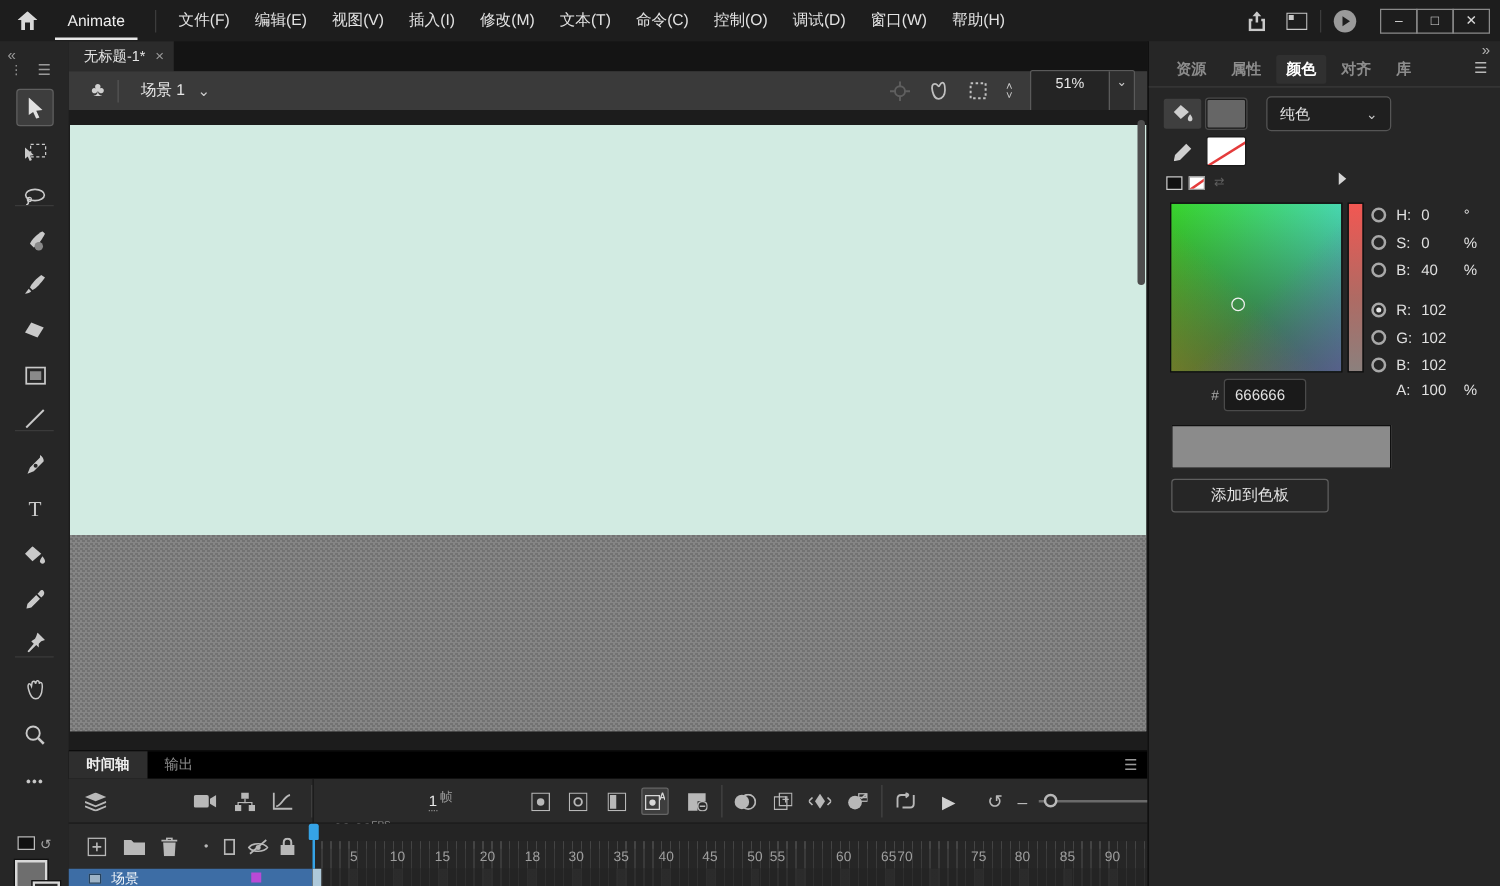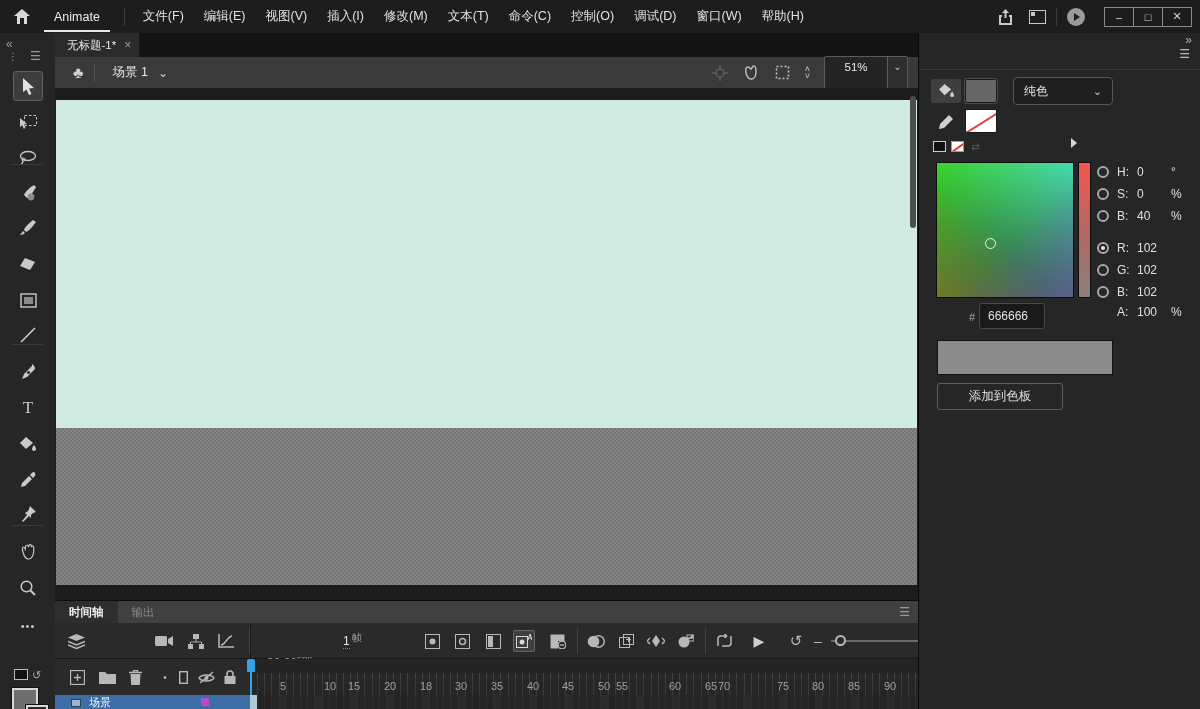--- a/index.html
+++ b/index.html
@@ -50,21 +50,21 @@
   
   #stagearea { left:55px; top:88px; width:863px; height:512px; background:#1c1c1c; }
   #stage { position:absolute; left:1px; top:12px; width:861px; height:328px; background:#d2ebe2; }
   #pasteboard { position:absolute; left:1px; top:340px; width:861px; height:157px; background:#858585;
     background-image: conic-gradient(#737373 25%, #868686 0 50%, #737373 0 75%, #868686 0);
     background-size:4px 4px; }
   #v-scroll { position:absolute; right:2px; top:8px; width:6px; height:132px; background:#4d4d4d; border-radius:3px; }
 
   
   #timeline { left:55px; top:600px; width:863px; height:109px; background:#262626; border-top:1px solid #0c0c0c; }
-  .tl-tabs { position:absolute; left:0; top:0; width:863px; height:22px; background:#404040; display:flex; }
+  .tl-tabs { position:absolute; left:0; top:0; width:863px; height:22px; background:#000000; display:flex; }
   .tl-tab { padding:0 14px; line-height:22px; font-size:11.5px; color:#8c8c8c; }
   .tl-tab.active { background:#2e2e2e; color:#f0f0f0; font-weight:bold; }
   .tl-menu { position:absolute; right:8px; top:4px; color:#9a9a9a; }
   .tl-toolbar { position:absolute; left:0; top:22px; width:863px; height:36px; background:#2a2a2a; border-bottom:1px solid #171717; }
   .ti { position:absolute; top:7px; width:22px; height:22px; display:flex; align-items:center; justify-content:center; color:#b8b8b8; }
   .ti.active { background:#3e3e3e; border:1px solid #666; border-radius:2px; }
   .ti-sep { position:absolute; top:5px; width:1px; height:26px; background:#444; }
   .fps { position:absolute; top:11px; color:#9a9a9a; font-size:12px;margin-top:21px; }
   .fps sup { font-size:8px; color:#8a8a8a; }
   .frame-num { position:absolute; top:11px; color:#e8e8e8; font-size:12px; border-bottom:1px dotted #888; }
@@ -487,21 +487,21 @@
       <svg width="12" height="14" viewBox="0 0 12 14">
           <rect x="0.5" y="6" width="11" height="8" fill="#b8b8b8"></rect>
           <path d="M3 6 V4 C3 2 4.3 1 6 1 C7.7 1 9 2 9 4 V6" fill="none" stroke="#b8b8b8" stroke-width="1.6"></path>
         </svg>
     </div>
   </div>
 
   <div class="ruler">
     <div class="tick-row">
       <span class="ruler-num" style="left:33px">5</span>
-      <span class="ruler-num" style="left:80px">10</span>
+      <span class="ruler-num" style="left:68px">10</span>
       <span class="ruler-num" style="left:104px">15</span>
       <span class="ruler-num" style="left:140px">20</span>
       <span class="ruler-num" style="left:176px">18</span>
       <span class="ruler-num" style="left:211px">30</span>
       <span class="ruler-num" style="left:247px">35</span>
       <span class="ruler-num" style="left:283px">40</span>
       <span class="ruler-num" style="left:318px">45</span>
       <span class="ruler-num" style="left:354px">50</span>
       <span class="ruler-num" style="left:372px">55</span>
       <span class="ruler-num" style="left:425px">60</span>
@@ -522,20 +522,27 @@
   <div class="frames-row"></div>
   <div class="tl-divider"></div>
 
   <div class="playhead-cap"></div>
   <div class="playhead-line"></div>
   <div class="playhead-cell"></div>
 </div>
 
 <div id="rightpanel" class="r">
   <span class="rp-collapse">»</span>
+  <div class="rp-tabs">
+    <div class="rp-tab">资源</div>
+    <div class="rp-tab">属性</div>
+    <div class="rp-tab active">颜色</div>
+    <div class="rp-tab">对齐</div>
+    <div class="rp-tab">库</div>
+  </div>
   <span class="rp-menu">☰</span>
   <div class="rp-rule"></div>
 
   <div class="cp-tile" style="left:12px;top:46px;background:#3f3f3f;border-radius:2px">
     <svg width="17" height="14" viewBox="0 0 18 15">
         <path d="M7 0 L14 6 L7 12 L1 6 Z" fill="#cfcfcf"></path>
         <path d="M15 8 C16.5 10 17 11 17 12 C17 13.3 16 14 15 14 C14 14 13 13.3 13 12 C13 11 13.5 10 15 8 Z" fill="#cfcfcf"></path>
       </svg>
   </div>
   <div class="cp-swatch-fill"></div>

